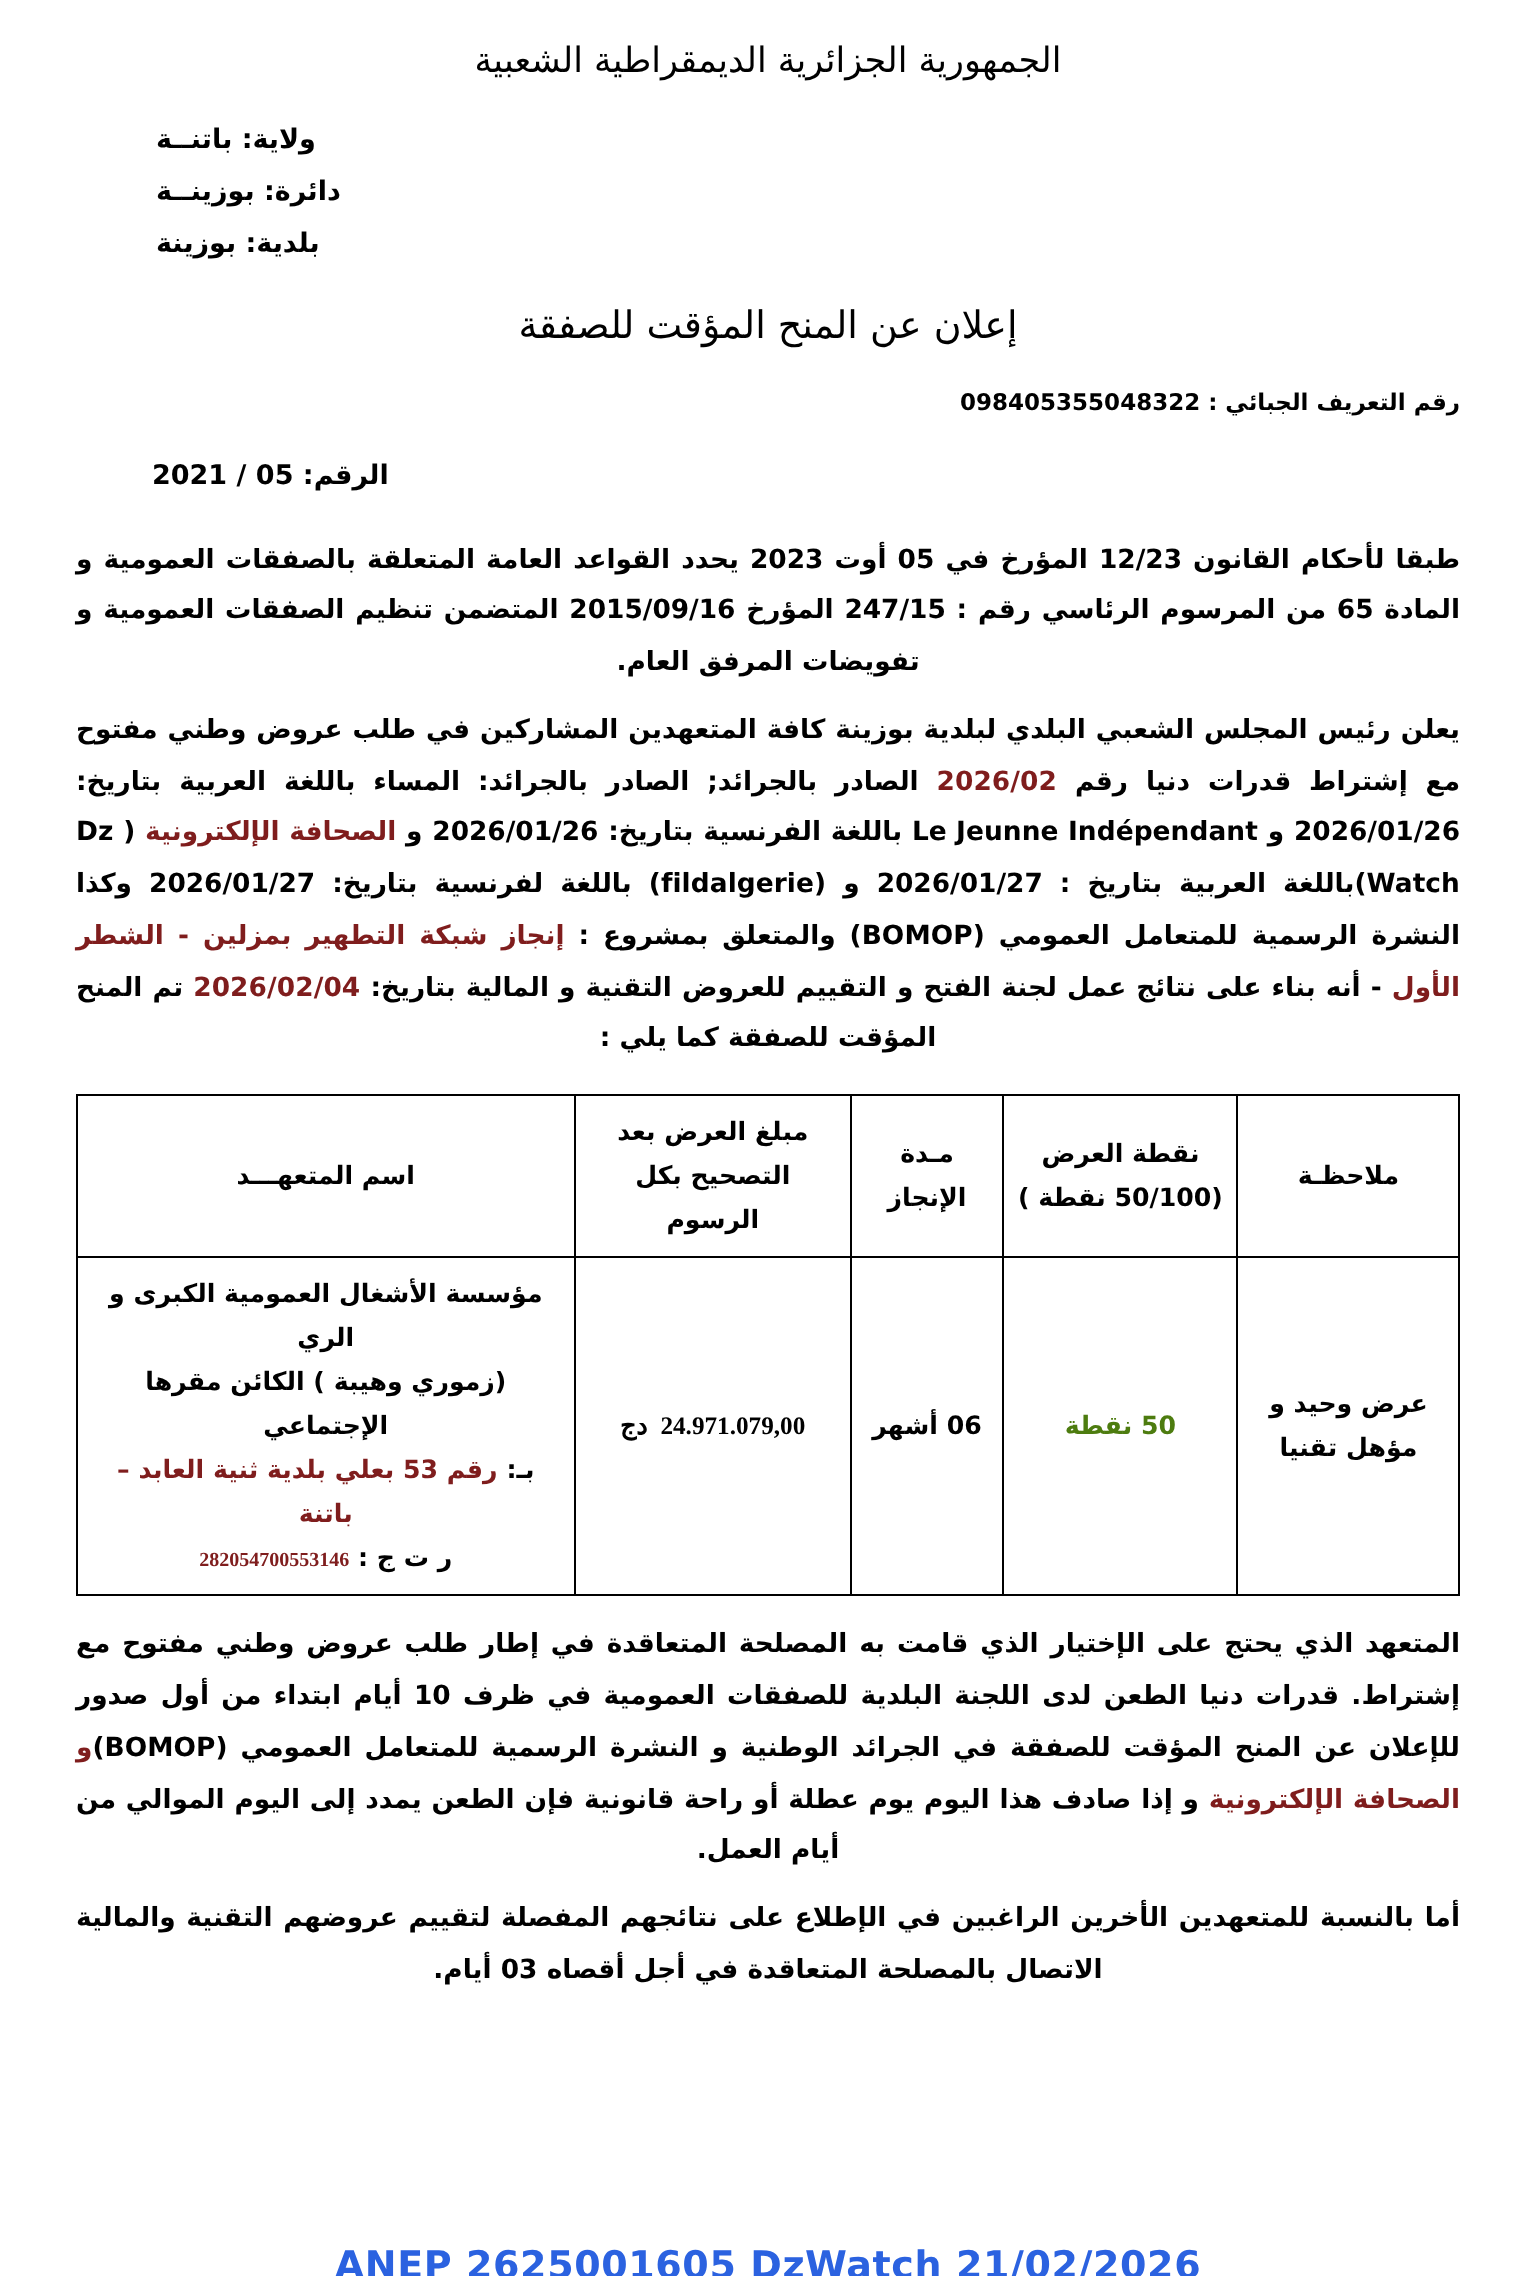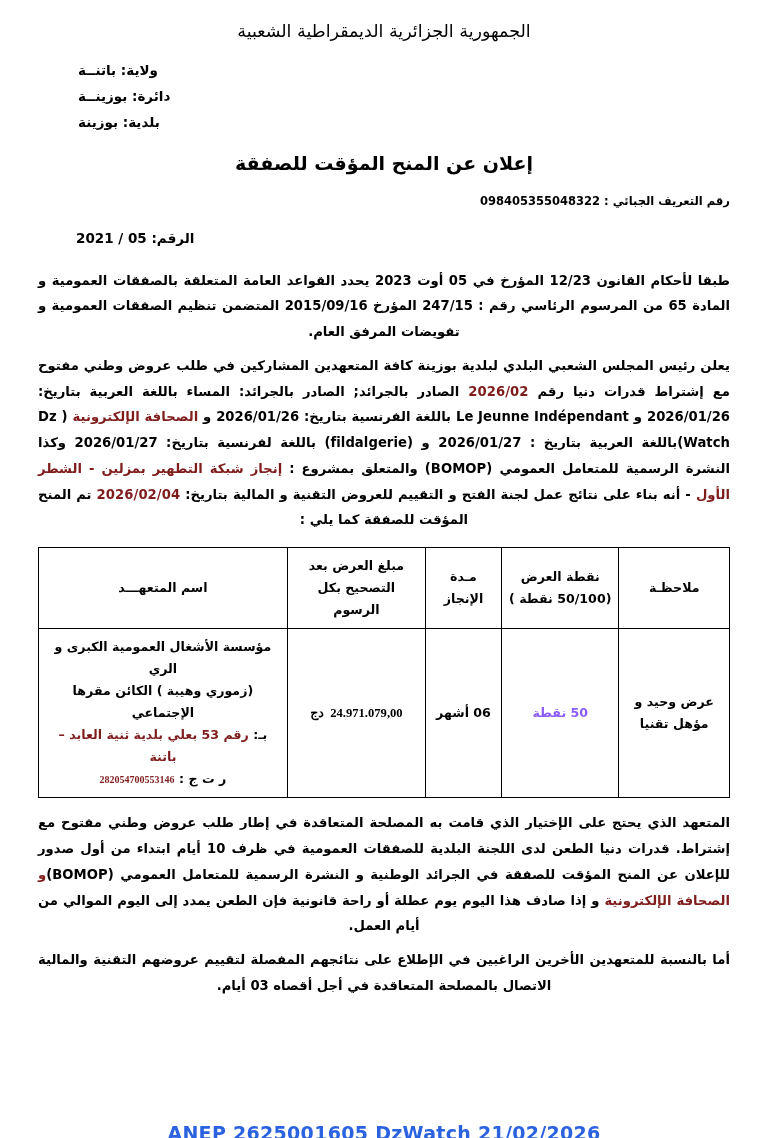--- a/index.html
+++ b/index.html
@@ -43,21 +43,21 @@
     font-size: 13.5px;
     font-weight: bold;
     line-height: 1.95;
     letter-spacing: 0.2px;
     white-space: nowrap;
   }
 
   .doc-title {
     text-align: center;
     font-size: 19px;
-    font-weight: bold;
+    font-weight: normal;
     margin-top: 16px;
     letter-spacing: 0.3px;
   }
   .tax-id {
     text-align: right;
     font-size: 11.5px;
     font-weight: bold;
     margin-top: 20px;
     letter-spacing: 0.1px;
   }
@@ -122,21 +122,21 @@
   td.cell-name {
     text-align: right;
     padding-right: 10px;
     line-height: 1.85;
   }
   td.cell-amount {
     font-family: "Liberation Serif", "DejaVu Serif", serif;
     font-size: 14.5px;
     font-weight: bold;
   }
-  td.cell-note { color: #8b5cf6; }
+  td.cell-note { color: #4d7c0f; }
   td.cell-remark { line-height: 1.9; }
 
   .amount-num {
     direction: ltr;
     unicode-bidi: embed;
     display: inline-block;
   }
   .reg-num {
     direction: ltr;
     unicode-bidi: embed;

